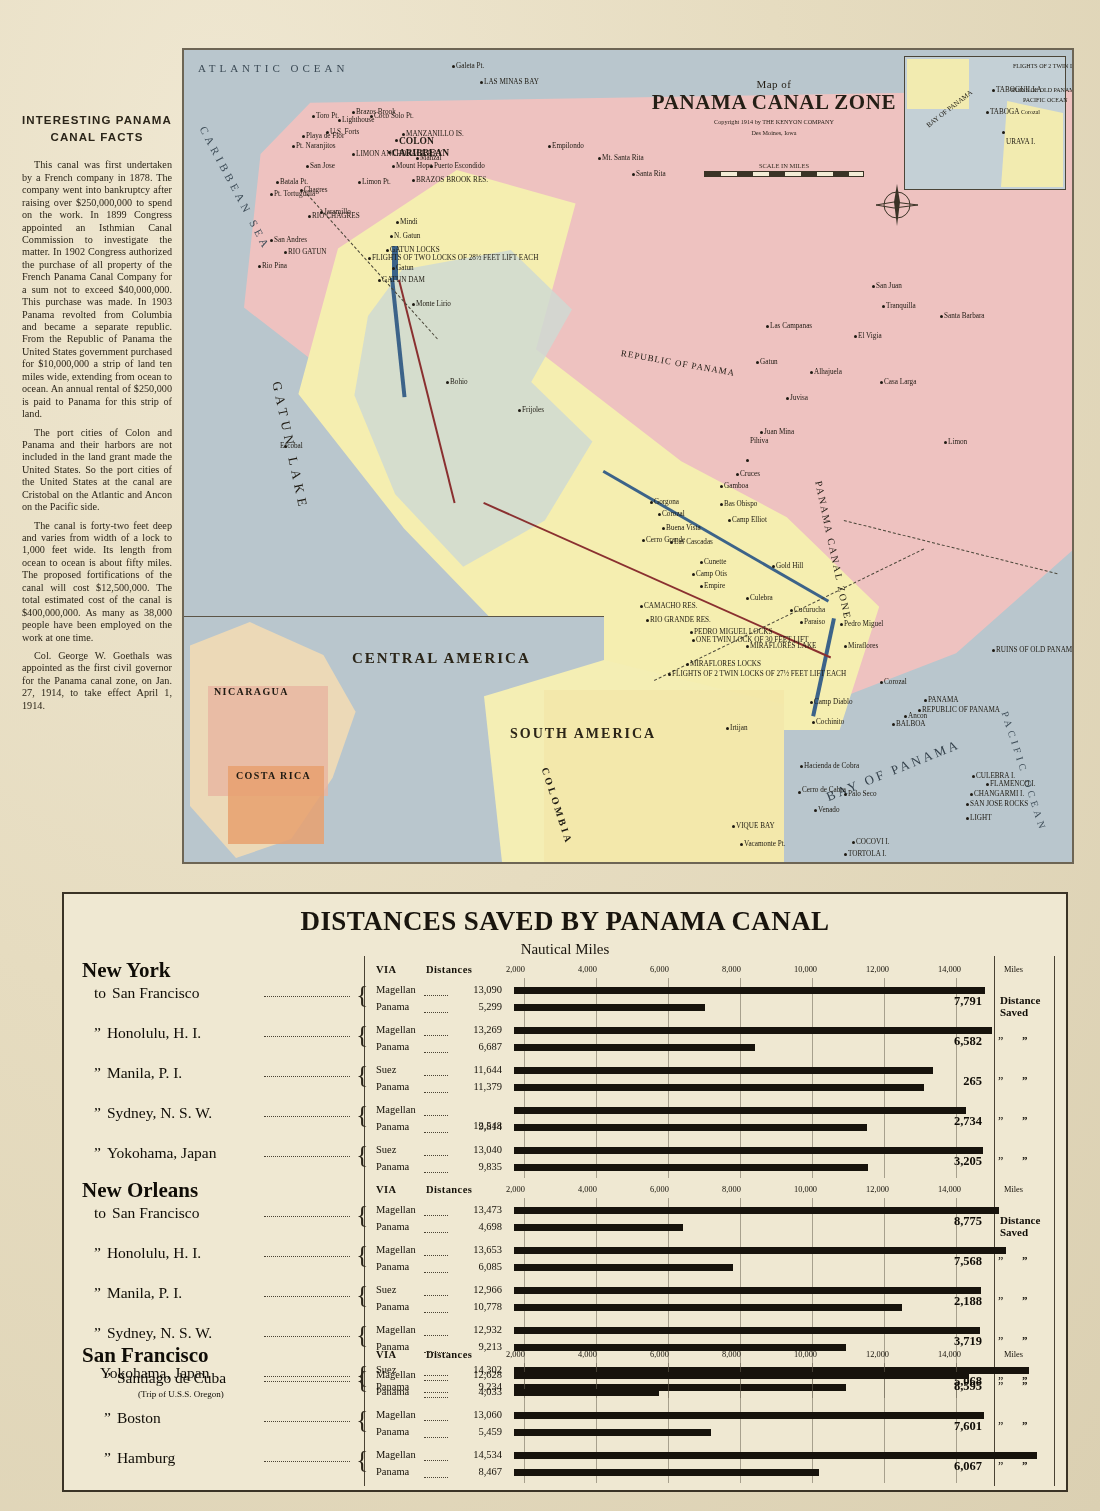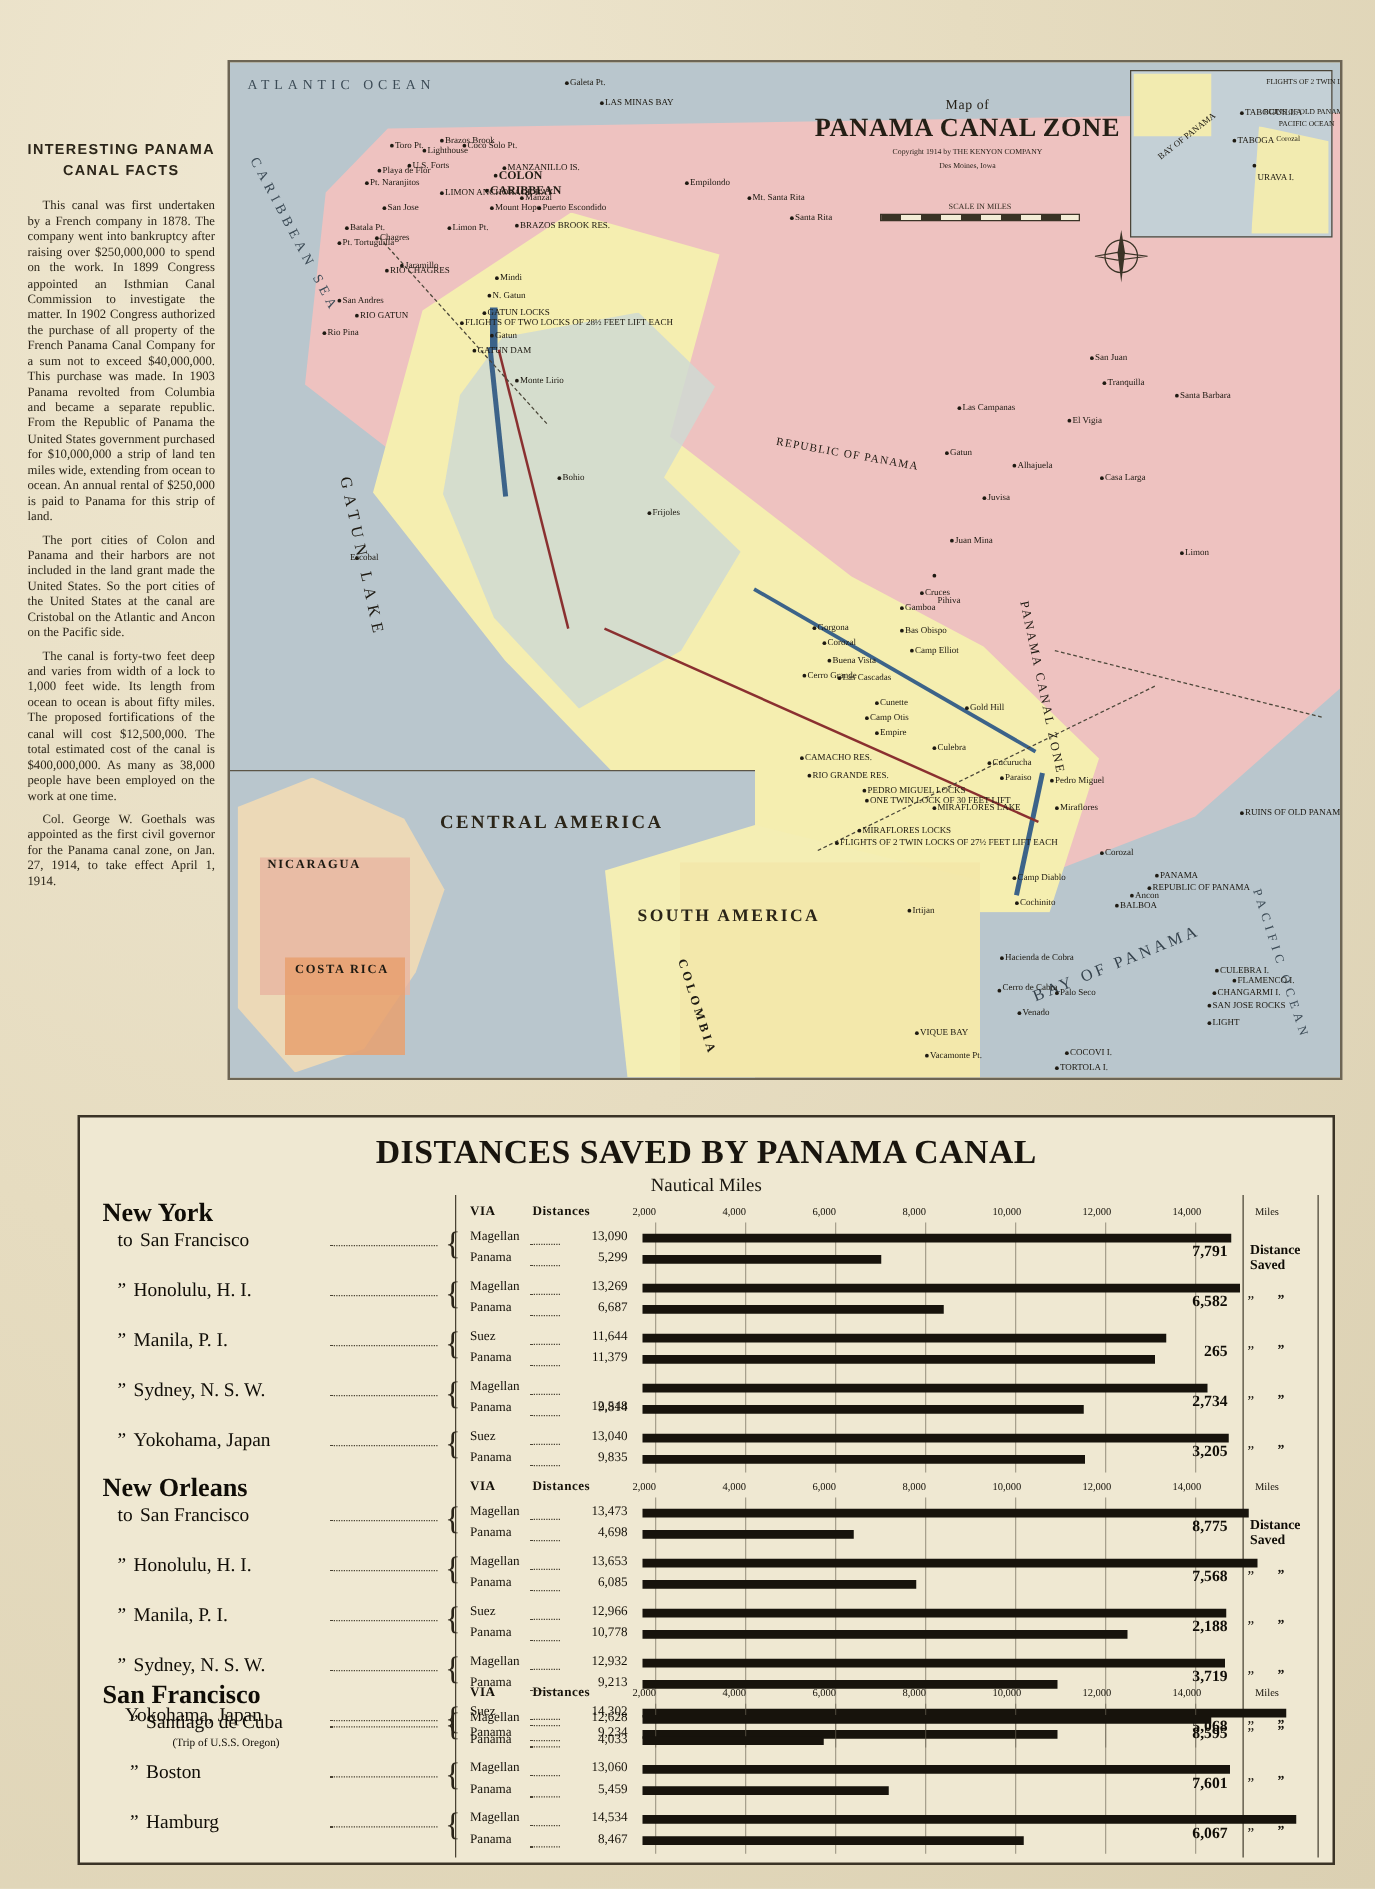--- a/index.html
+++ b/index.html
@@ -265,21 +265,21 @@
           <div class="lbl" style="left: 764px; top: 388px;">Limon</div>
           <div class="dot" style="left: 760px; top: 391px;"></div>
           <div class="lbl" style="left: 576px; top: 308px;">Gatun</div>
           <div class="dot" style="left: 572px; top: 311px;"></div>
           <div class="lbl" style="left: 630px; top: 318px;">Alhajuela</div>
           <div class="dot" style="left: 626px; top: 321px;"></div>
           <div class="lbl" style="left: 606px; top: 344px;">Juvisa</div>
           <div class="dot" style="left: 602px; top: 347px;"></div>
           <div class="lbl" style="left: 580px; top: 378px;">Juan Mina</div>
           <div class="dot" style="left: 576px; top: 381px;"></div>
-          <div class="lbl" style="left: 566px; top: 426px;">Pihiva</div>
+          <div class="lbl" style="left: 566px; top: 387px;">Pihiva</div>
           <div class="dot" style="left: 562px; top: 409px;"></div>
           <div class="lbl" style="left: 556px; top: 420px;">Cruces</div>
           <div class="dot" style="left: 552px; top: 423px;"></div>
           <div class="lbl" style="left: 540px; top: 432px;">Gamboa</div>
           <div class="dot" style="left: 536px; top: 435px;"></div>
           <div class="lbl" style="left: 266px; top: 328px;">Bohio</div>
           <div class="dot" style="left: 262px; top: 331px;"></div>
           <div class="lbl" style="left: 338px; top: 356px;">Frijoles</div>
           <div class="dot" style="left: 334px; top: 359px;"></div>
           <div class="lbl" style="left: 96px; top: 392px;">Escobal</div>

